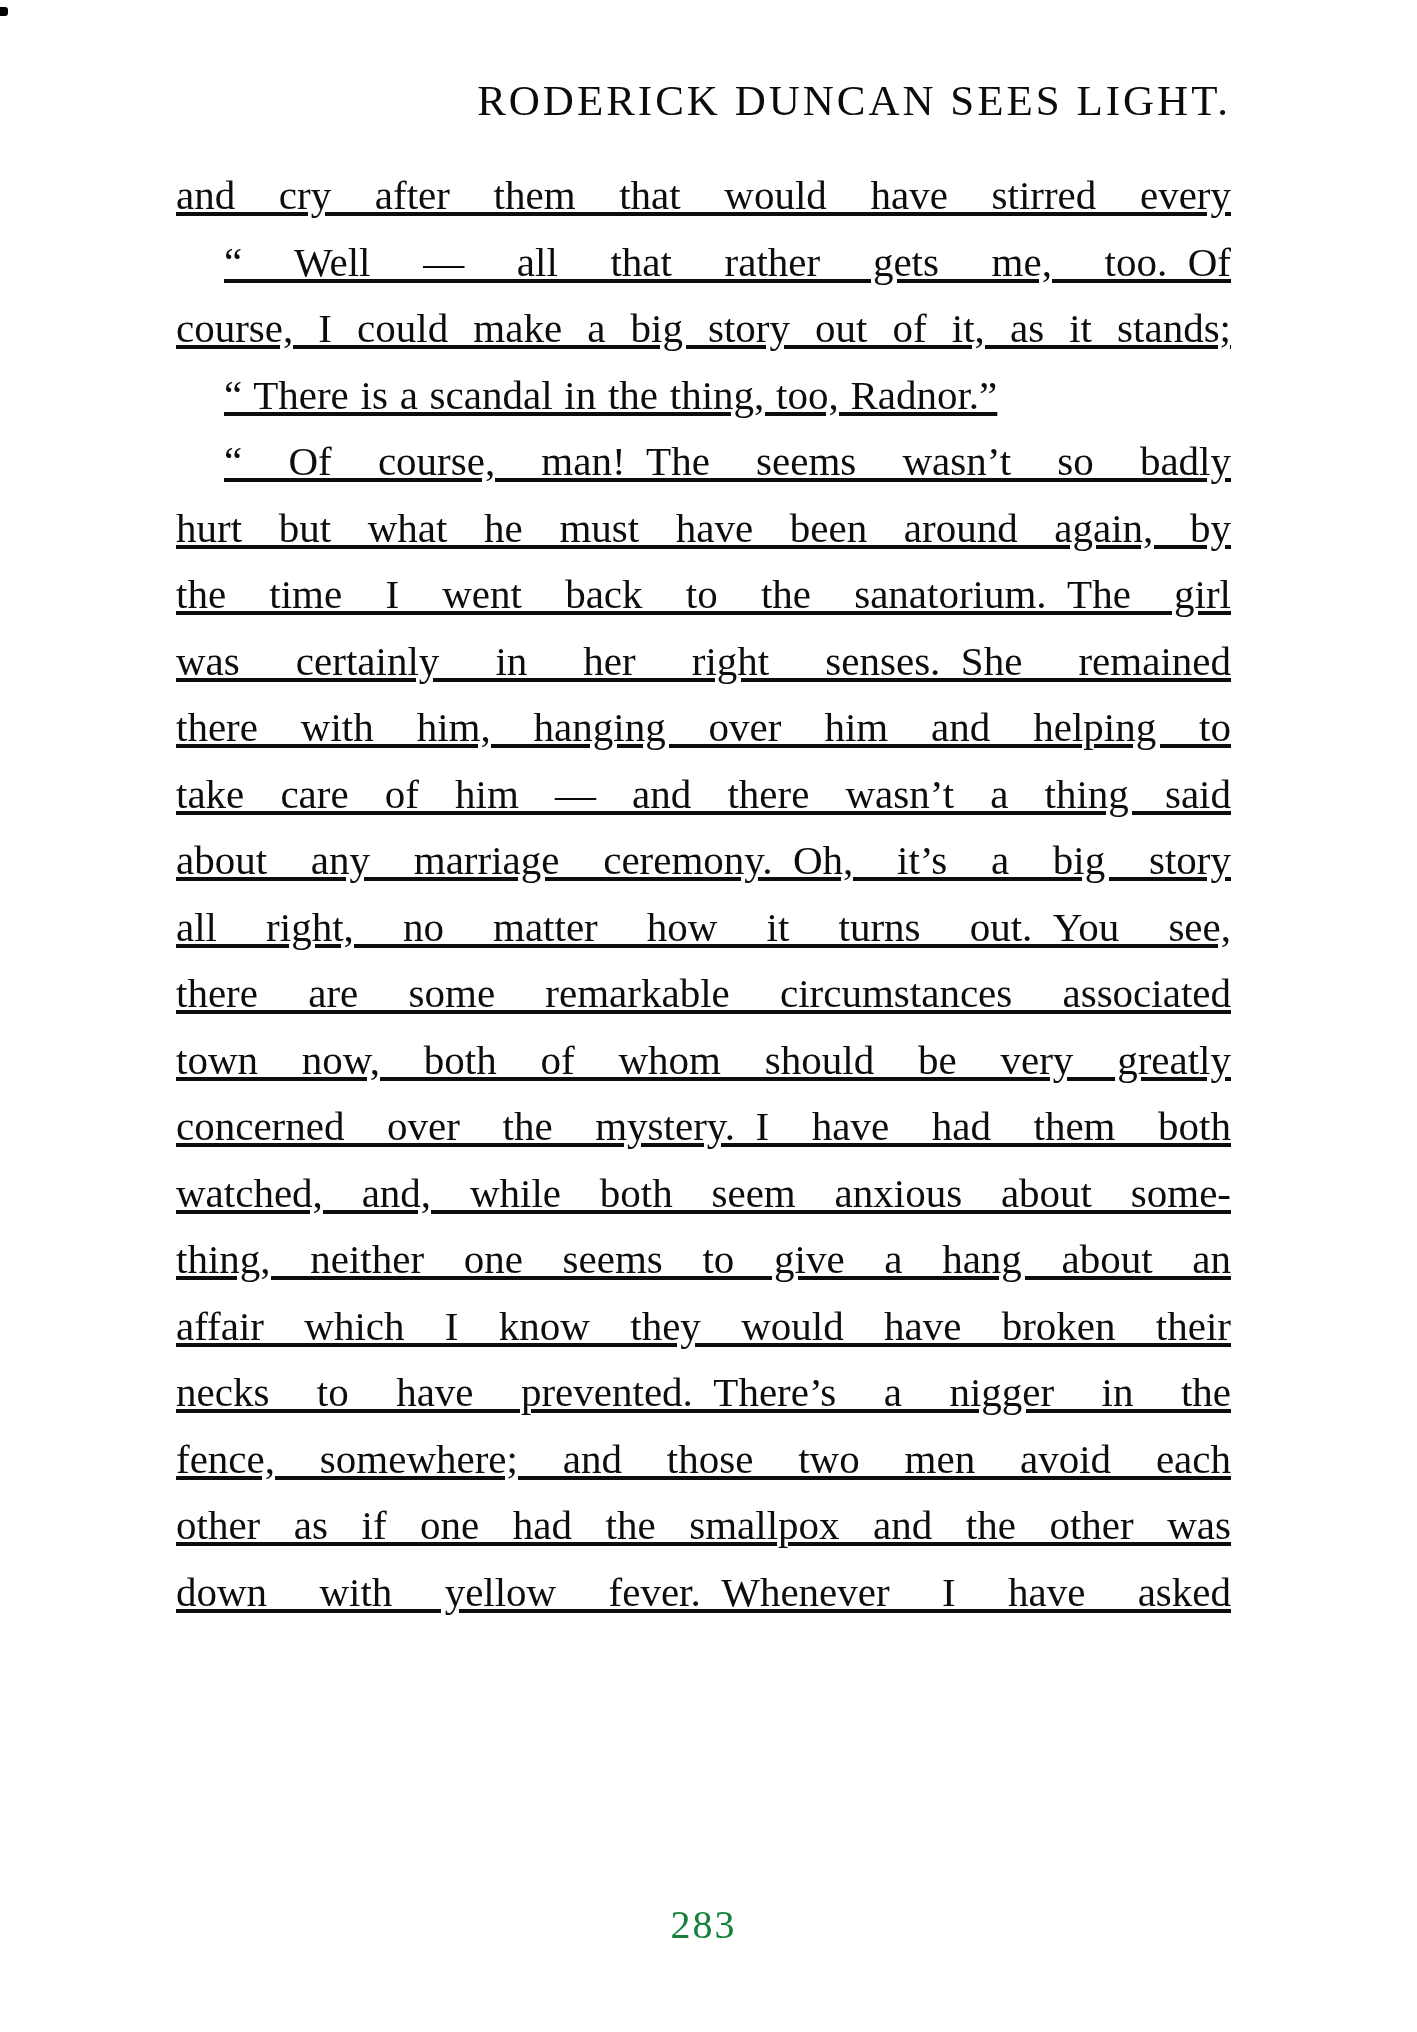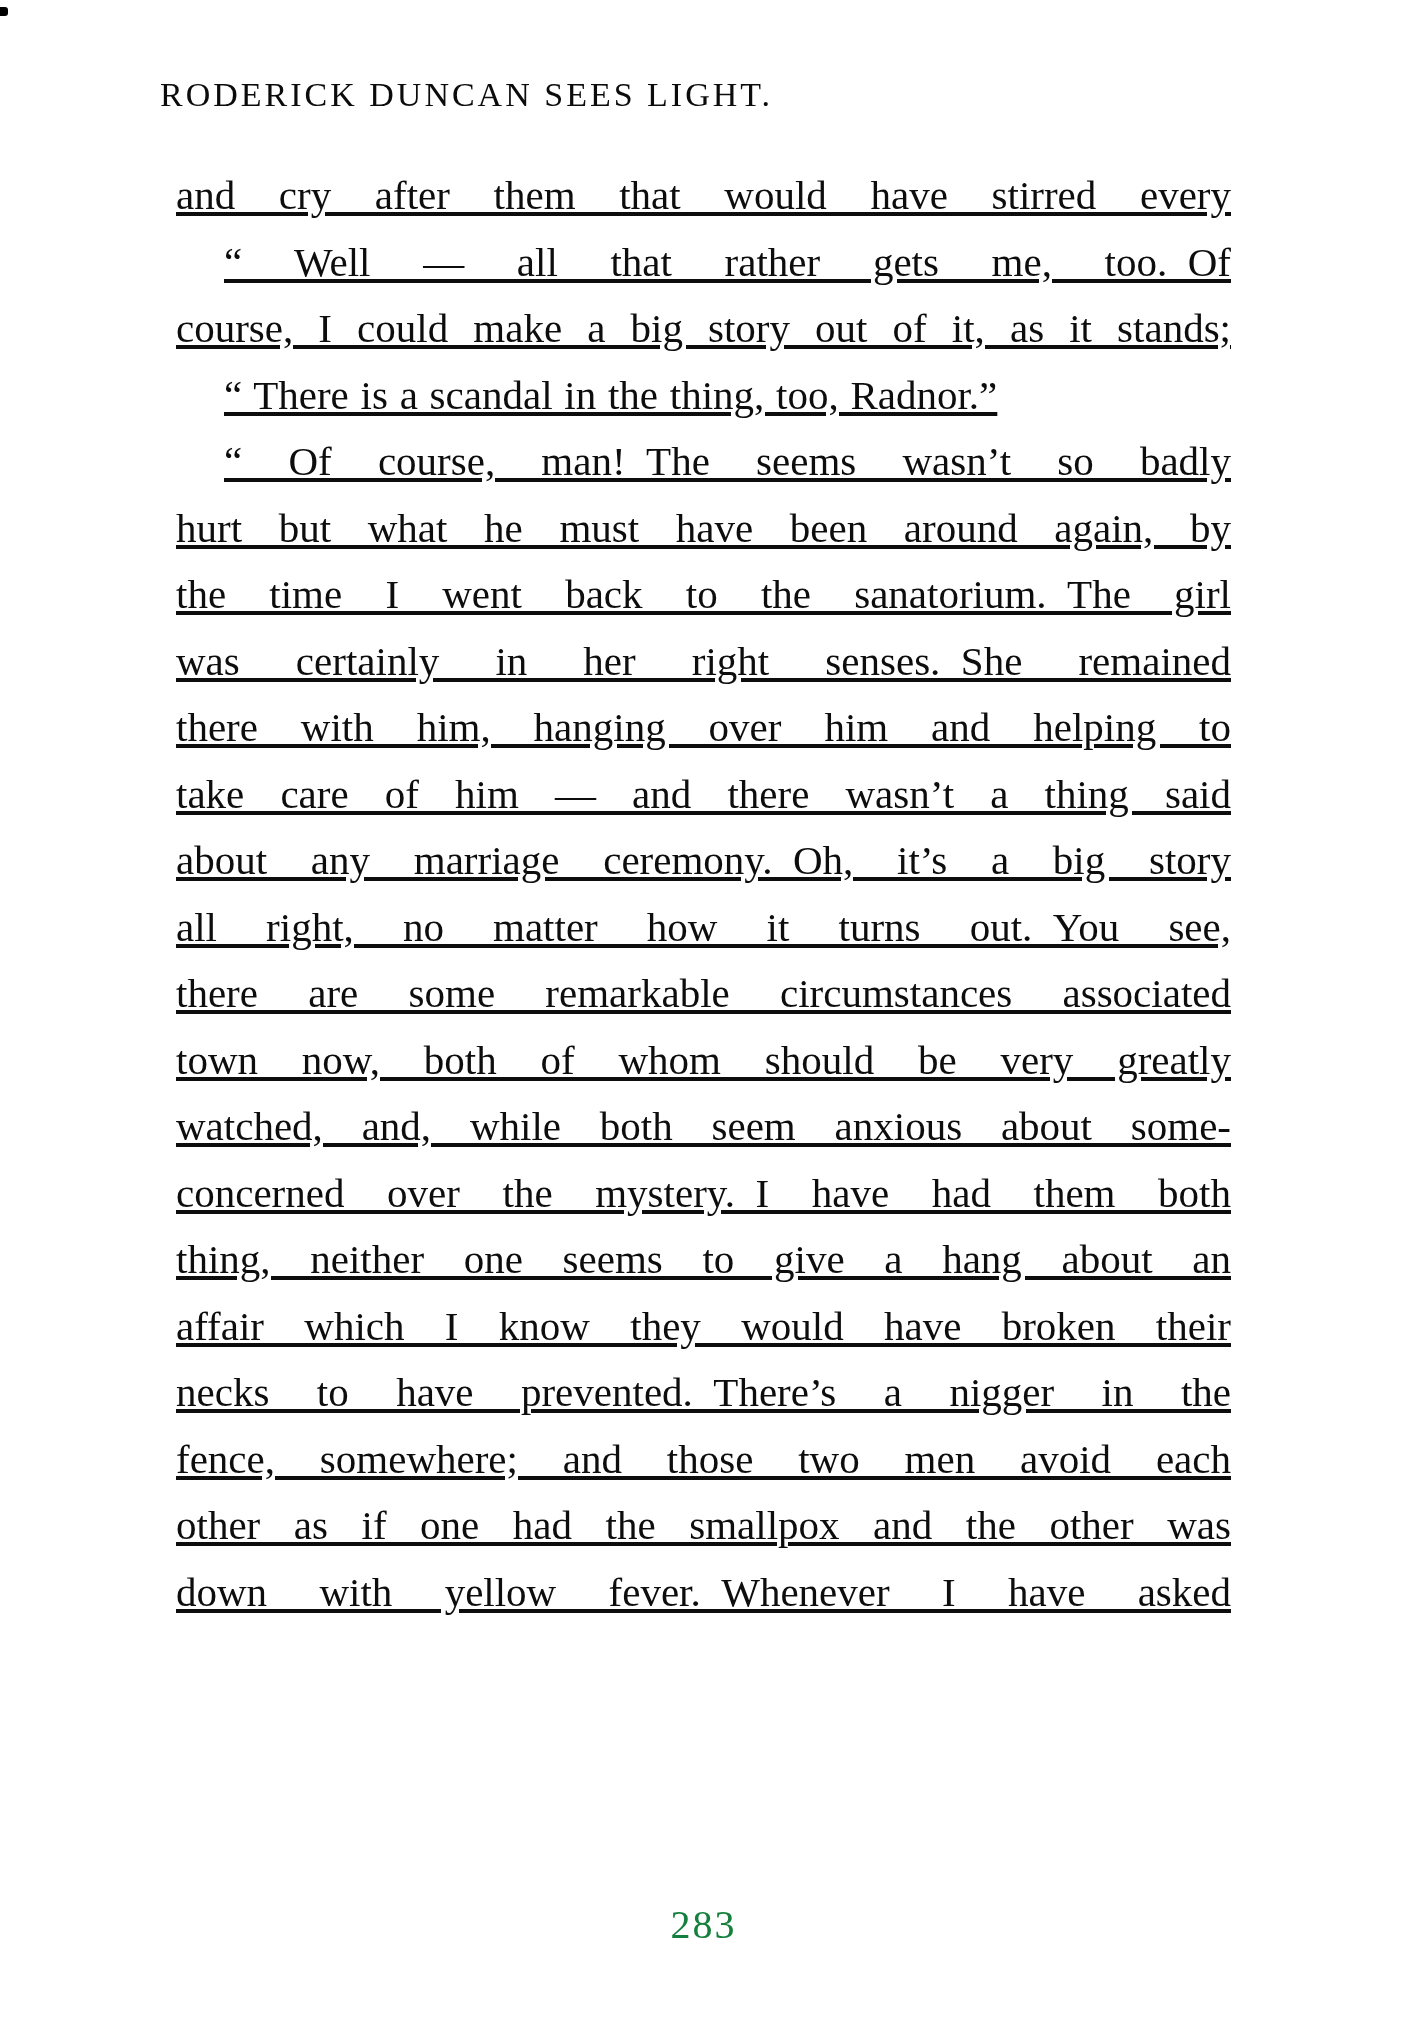--- a/index.html
+++ b/index.html
@@ -21,24 +21,24 @@
     left: 0;
     top: 7px;
     width: 8px;
     height: 9px;
     background: #000;
     border-radius: 0 3px 3px 0;
   }
   .running-head {
     position: absolute;
     top: 76px;
-    left: 160px;
+    left: 176px;
     width: 1055px;
-    text-align: left;
-    font-size: 34px;
+    text-align: right;
+    font-size: 43px;
     letter-spacing: 3px;
     white-space: nowrap;
     color: #0b0b0b;
   }
   .body-text {
     position: absolute;
     top: 162px;
     left: 176px;
     width: 1055px;
     font-size: 41px;
@@ -81,22 +81,22 @@
       <div class="line indent">“ Of course, man! The seems wasn’t so badly</div>
       <div class="line">hurt but what he must have been around again, by</div>
       <div class="line">the time I went back to the sanatorium. The girl</div>
       <div class="line">was certainly in her right senses. She remained</div>
       <div class="line">there with him, hanging over him and helping to</div>
       <div class="line">take care of him — and there wasn’t a thing said</div>
       <div class="line">about any marriage ceremony. Oh, it’s a big story</div>
       <div class="line">all right, no matter how it turns out. You see,</div>
       <div class="line">there are some remarkable circumstances associated</div>
       <div class="line">town now, both of whom should be very greatly</div>
+      <div class="line">concerned over the mystery. I have had them both</div>
       <div class="line">watched, and, while both seem anxious about some-</div>
-      <div class="line">concerned over the mystery. I have had them both</div>
       <div class="line">thing, neither one seems to give a hang about an</div>
       <div class="line">affair which I know they would have broken their</div>
       <div class="line">necks to have prevented. There’s a nigger in the</div>
       <div class="line">fence, somewhere; and those two men avoid each</div>
       <div class="line">other as if one had the smallpox and the other was</div>
       <div class="line">down with yellow fever. Whenever I have asked</div>
     </div>
   <div class="page-number">283</div>
 </div>
 

